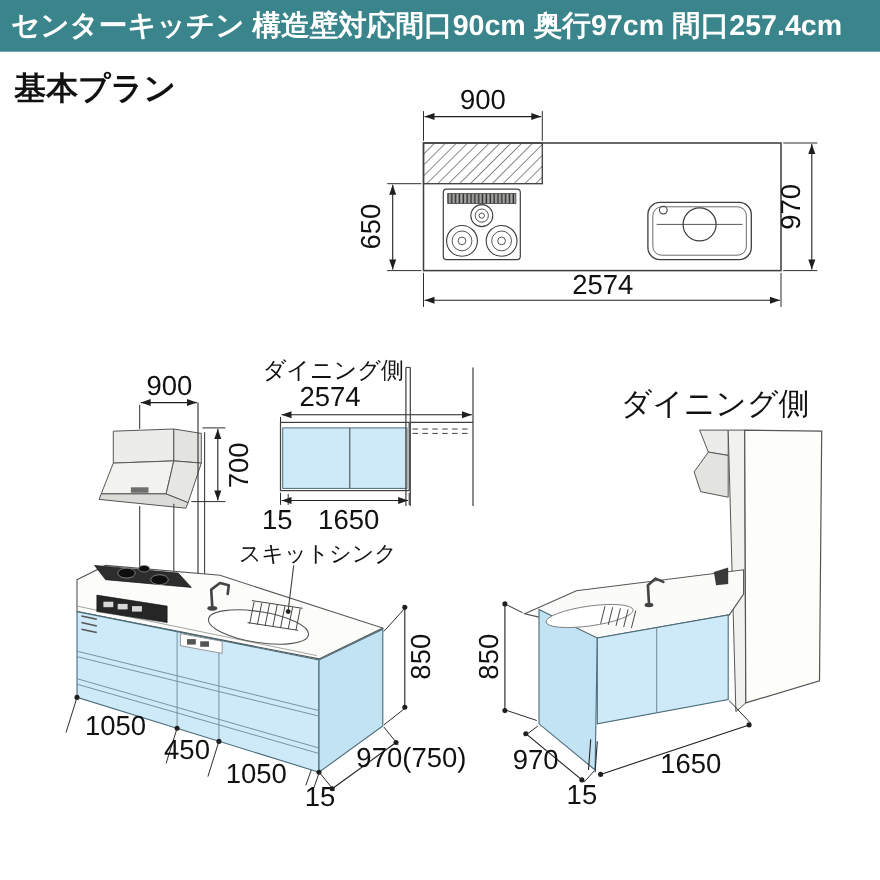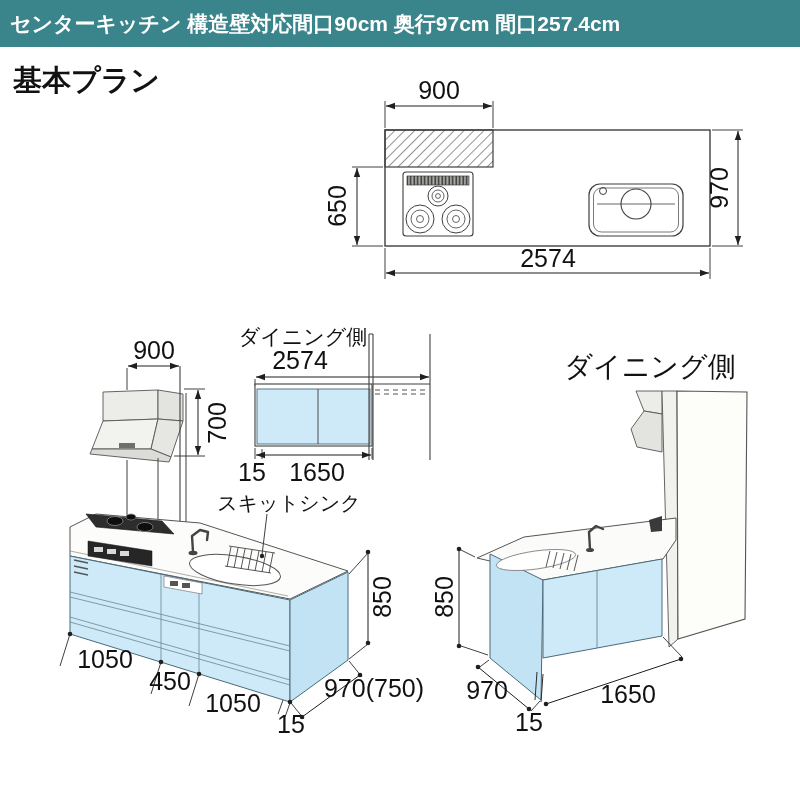--- a/index.html
+++ b/index.html
@@ -1,20 +1,20 @@
 <!DOCTYPE html>
 <html><head>
 <meta charset="utf-8">
 <style>
   html,body{margin:0;padding:0;background:#fff;width:800px;height:800px;overflow:hidden;
     font-family:"Liberation Sans","DejaVu Sans",sans-serif;}
   #app{position:relative;width:800px;height:800px;background:#fff;}
   .header-bar{position:absolute;top:0;left:0;width:800px;height:47px;background:#3A858B;
     display:flex;align-items:center;box-sizing:border-box;padding-left:10px;}
-  .header-bar .title{color:#fff;font-weight:bold;font-size:21px;letter-spacing:0px;white-space:nowrap;}
+  .header-bar .title{color:#fff;font-weight:bold;font-size:26px;letter-spacing:0px;white-space:nowrap;}
   svg{position:absolute;top:47px;left:0;display:block;}
   svg text{fill:#111;font-family:"Liberation Sans","DejaVu Sans",sans-serif;}
   .dim-t{font-size:25px;}
   .lbl-s{font-size:20px;}
   .lbl-m{font-size:21px;}
   .lbl-l{font-size:28px;}
   .heading-t{font-size:29px;font-weight:bold;}
   .ln{stroke:#3f3f3f;fill:none;}
   .ext{stroke:#2b2b2b;stroke-width:0.9;fill:none;}
   .dim{stroke:#1f1f1f;stroke-width:1;fill:none;}

